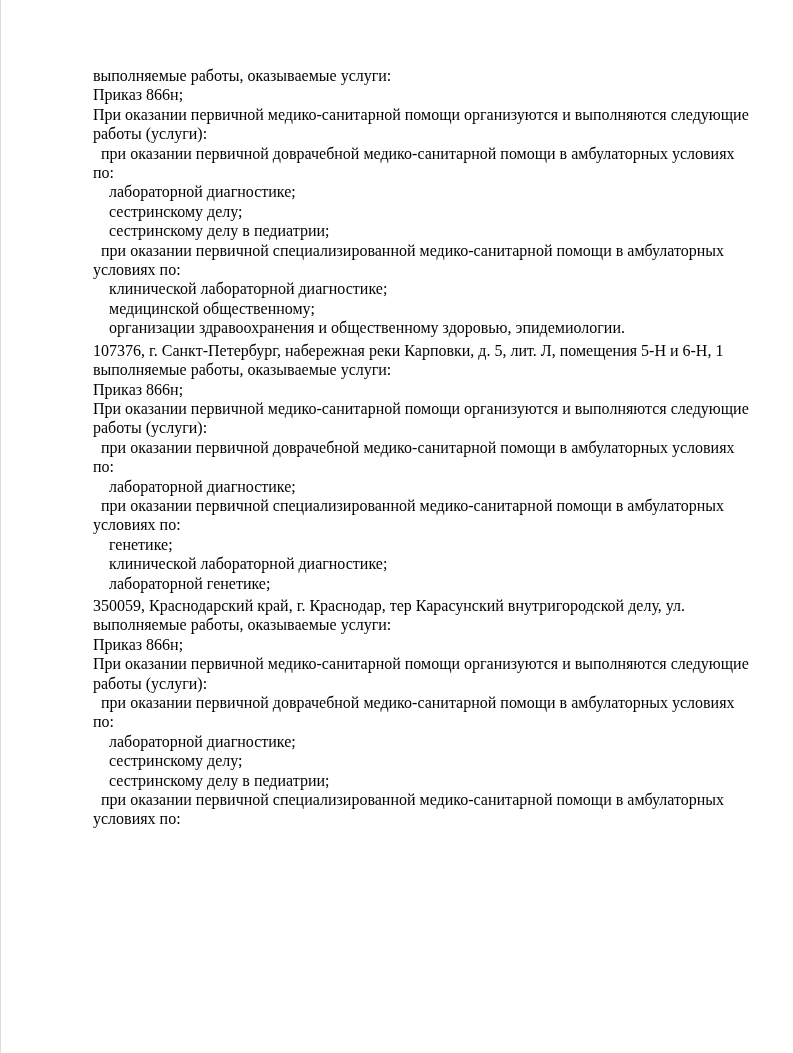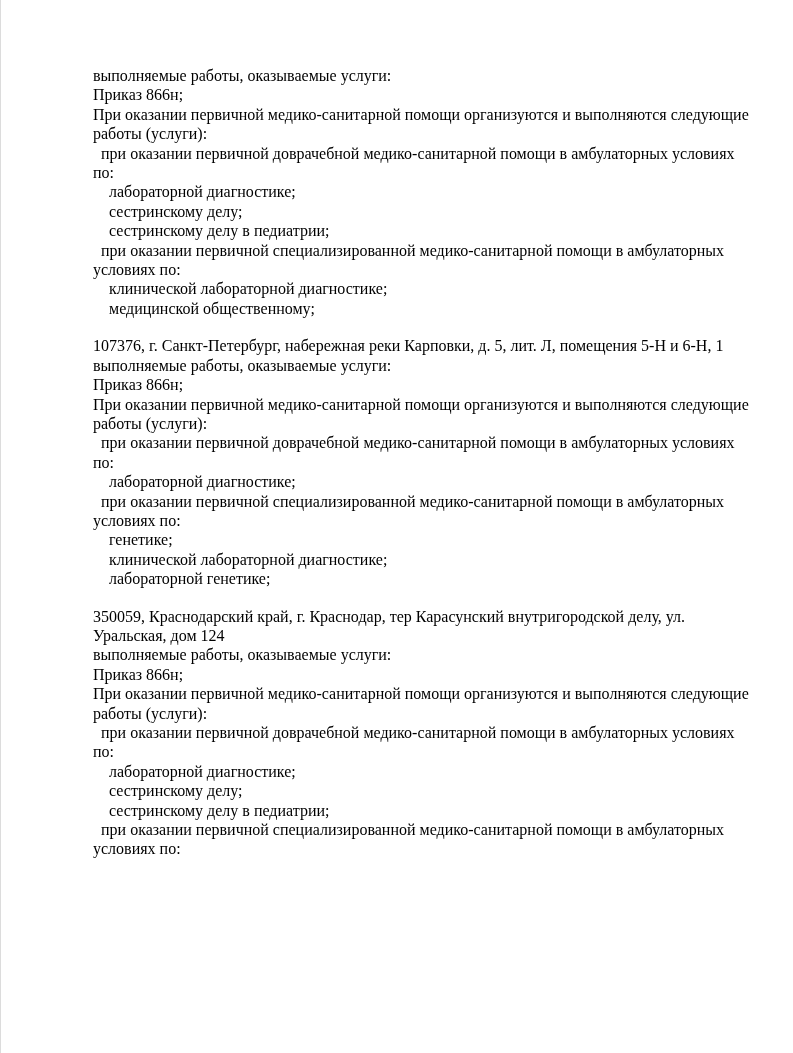--- a/index.html
+++ b/index.html
@@ -20,21 +20,21 @@
     min-height: 1053px;
     background: #ffffff;
     border-left: 1px solid #dcdcdc;
     padding: 66px 45px 0 92px;
   }
   .block {
     margin: 0;
     padding: 0;
   }
   .block + .block {
-    margin-top: 18px;
+    margin-top: 3px;
   }
   .line {
     white-space: pre;
     font-size: 16px;
     line-height: 19.4px;
     letter-spacing: 0px;
   }
 </style>
 </head>
 <body>
@@ -47,39 +47,39 @@
       <div class="line">работы (услуги):</div>
       <div class="line">  при оказании первичной доврачебной медико-санитарной помощи в амбулаторных условиях</div>
       <div class="line">по:</div>
       <div class="line">    лабораторной диагностике;</div>
       <div class="line">    сестринскому делу;</div>
       <div class="line">    сестринскому делу в педиатрии;</div>
       <div class="line">  при оказании первичной специализированной медико-санитарной помощи в амбулаторных</div>
       <div class="line">условиях по:</div>
       <div class="line">    клинической лабораторной диагностике;</div>
       <div class="line">    медицинской общественному;</div>
+      <div class="line">    организации здравоохранения и общественному здоровью, эпидемиологии.</div>
     </section>
   <section class="block">
       <div class="line">107376, г. Санкт-Петербург, набережная реки Карповки, д. 5, лит. Л, помещения 5-Н и 6-Н, 1</div>
       <div class="line">выполняемые работы, оказываемые услуги:</div>
       <div class="line">Приказ 866н;</div>
       <div class="line">При оказании первичной медико-санитарной помощи организуются и выполняются следующие</div>
       <div class="line">работы (услуги):</div>
       <div class="line">  при оказании первичной доврачебной медико-санитарной помощи в амбулаторных условиях</div>
       <div class="line">по:</div>
       <div class="line">    лабораторной диагностике;</div>
       <div class="line">  при оказании первичной специализированной медико-санитарной помощи в амбулаторных</div>
       <div class="line">условиях по:</div>
       <div class="line">    генетике;</div>
       <div class="line">    клинической лабораторной диагностике;</div>
       <div class="line">    лабораторной генетике;</div>
     </section>
   <section class="block">
       <div class="line">350059, Краснодарский край, г. Краснодар, тер Карасунский внутригородской делу, ул.</div>
-      <div class="line">Уральская, дом 124</div>
       <div class="line">выполняемые работы, оказываемые услуги:</div>
       <div class="line">Приказ 866н;</div>
       <div class="line">При оказании первичной медико-санитарной помощи организуются и выполняются следующие</div>
       <div class="line">работы (услуги):</div>
       <div class="line">  при оказании первичной доврачебной медико-санитарной помощи в амбулаторных условиях</div>
       <div class="line">по:</div>
       <div class="line">    лабораторной диагностике;</div>
       <div class="line">    сестринскому делу;</div>
       <div class="line">    сестринскому делу в педиатрии;</div>
       <div class="line">  при оказании первичной специализированной медико-санитарной помощи в амбулаторных</div>

